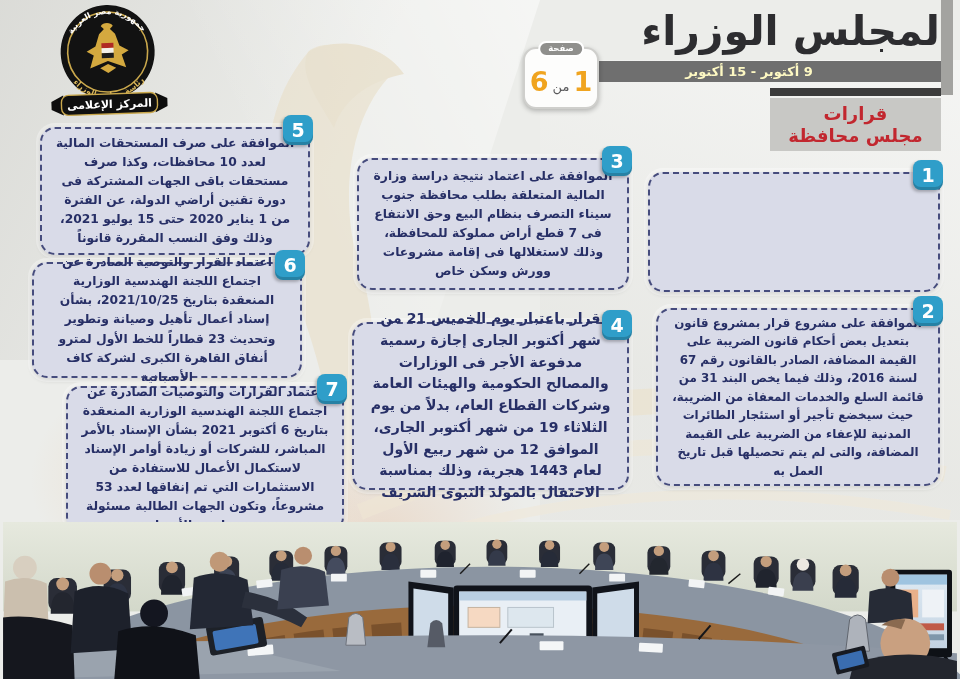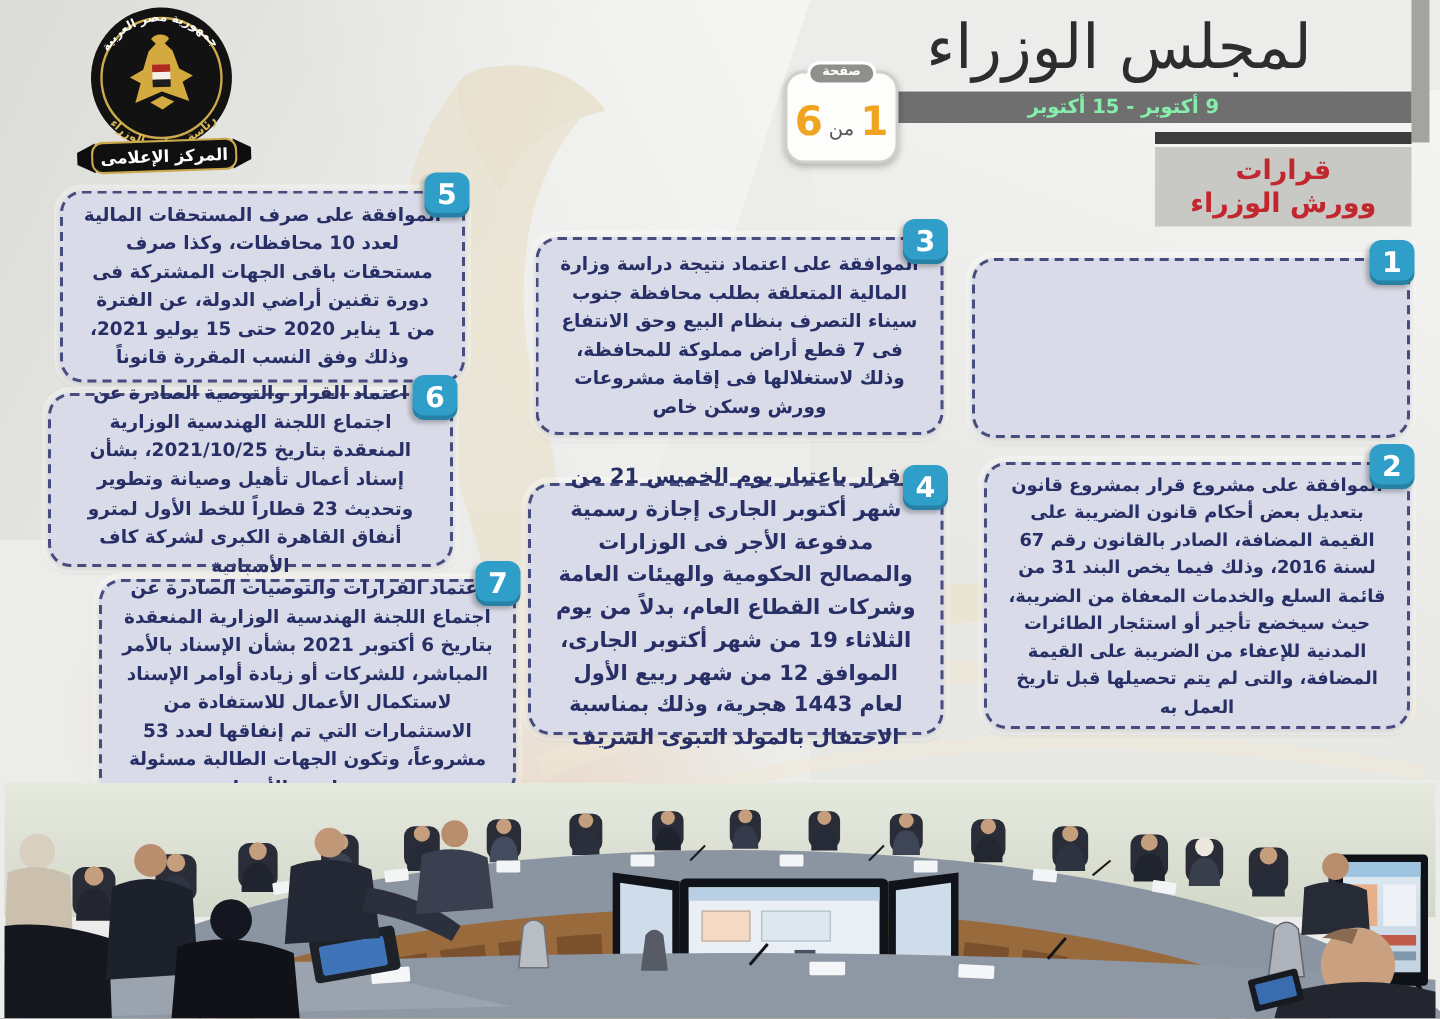--- a/index.html
+++ b/index.html
@@ -23,23 +23,23 @@
   .glow.g1{left:30px;top:360px;width:340px;height:240px;
     background:radial-gradient(closest-side,rgba(233,178,118,.28),rgba(233,178,118,0));}
   .glow.g2{left:230px;top:430px;width:300px;height:200px;
     background:radial-gradient(closest-side,rgba(226,148,88,.2),rgba(226,148,88,0));}
   .watermark{position:absolute;left:0;top:0;width:960px;height:679px;pointer-events:none;}
 
   
   .right-strip{position:absolute;left:auto;right:7px;top:0;width:12px;height:95px;background:#a3a3a0;}
   .brand{position:absolute;top:2px;right:20px;width:388px;height:58px;display:flex;direction:rtl;align-items:center;}
   .brand-small{width:86px;text-align:right;line-height:1.15;font-weight:bold;font-size:20px;color:#343437;padding-left:6px;border-left:3px solid #f4f4f2;}
-  .brand-large{flex:1;text-align:center;font-weight:normal;font-size:41px;color:#2d2d30;letter-spacing:-1px;}
+  .brand-large{flex:1;font-weight:bold;font-size:41px;color:#2d2d30;letter-spacing:-1px;}
   .date-bar{position:absolute;top:61px;right:19px;width:384px;height:21px;background:#6f6f6f;
-    color:#86efac;font-weight:bold;font-size:13px;display:flex;align-items:center;justify-content:center;}
+    color:#fef9c3;font-weight:bold;font-size:13px;display:flex;align-items:center;justify-content:center;}
   .dark-sep{position:absolute;top:88px;right:19px;width:171px;height:8px;background:#3c3c3c;}
   .section-box{position:absolute;top:98px;right:19px;width:171px;height:53px;background:#c8c8c5;
     display:flex;flex-direction:column;align-items:center;justify-content:center;
     color:#c2272f;font-weight:bold;font-size:18px;line-height:1.2;}
 
   
   .page-badge{position:absolute;left:487px;top:47px;width:76px;height:62px;background:#fdfdfc;
     border:2px solid #cfcfcc;border-radius:13px;box-shadow:0 2px 5px rgba(0,0,0,.25);margin-left:36px;}
   .page-badge .tab{position:absolute;top:-8px;left:50%;transform:translateX(-50%);
     background:#8f8f8c;color:#fff;font-size:8.5px;font-weight:bold;
@@ -90,21 +90,21 @@
 
   <div class="brand">
     <div class="brand-large">لمجلس الوزراء</div>
   </div>
 
   <div class="date-bar">9 أكتوبر - 15 أكتوبر</div>
   <div class="dark-sep"></div>
 
   <div class="section-box">
     <div>قرارات</div>
-    <div>وورش الوزراء</div>
+    <div>مجلس محافظة</div>
   </div>
 
   <div class="page-badge">
     <div class="tab">صفحة</div>
     <div class="nums">
       <span class="big">1</span>
       <span class="of">من</span>
       <span class="big">6</span>
     </div>
   </div>

